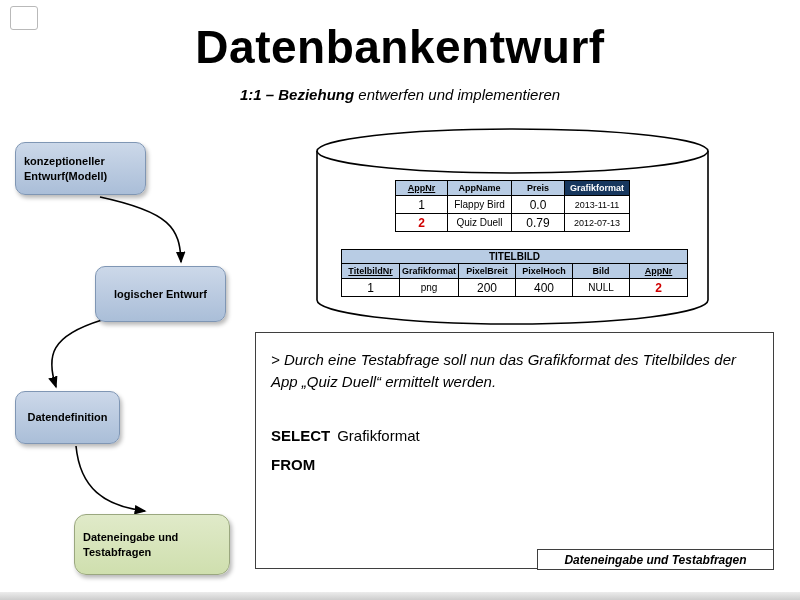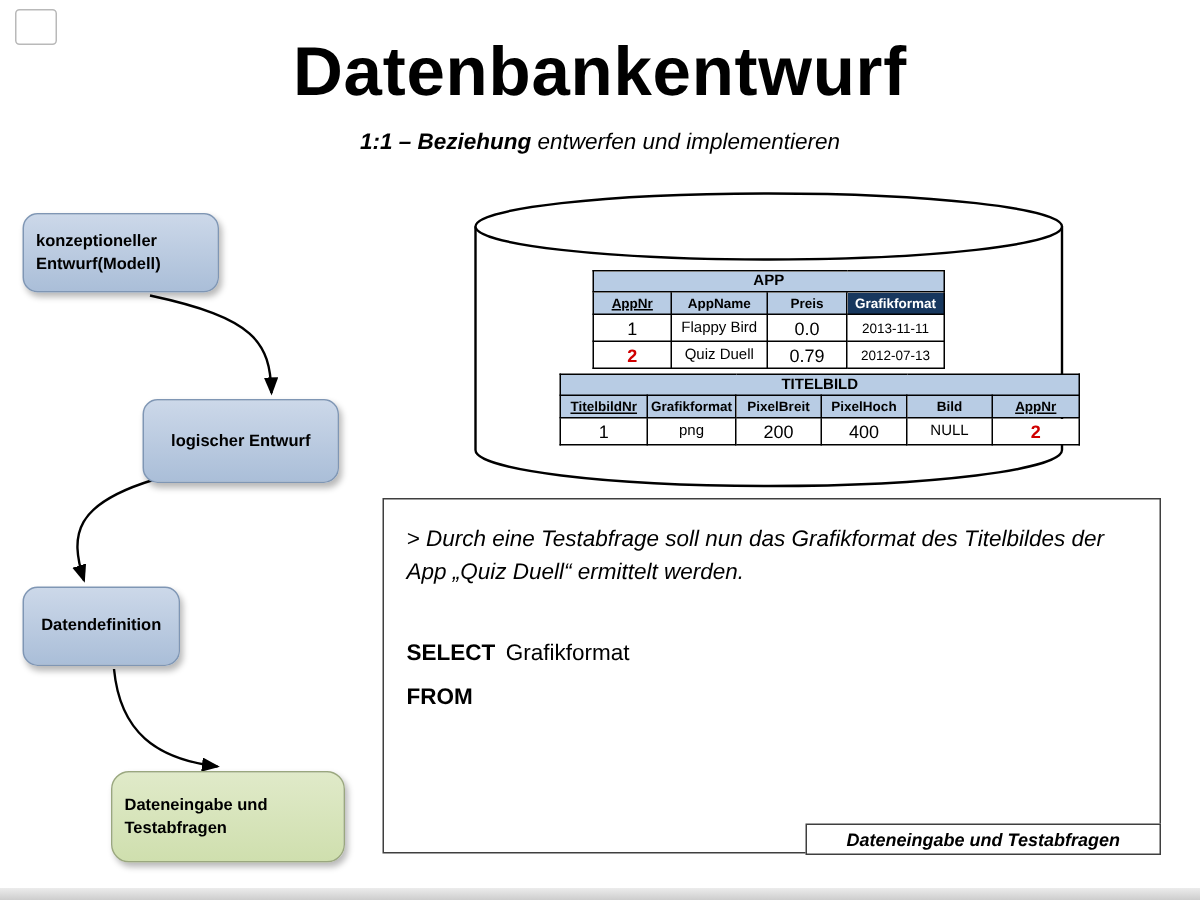--- a/index.html
+++ b/index.html
@@ -101,23 +101,20 @@
 <div class="tbl" style="left:395px;top:180px;width:234px;">
   <table>
     <colgroup>
         <col style="width:52px">
         <col style="width:64px">
         <col style="width:53px">
         <col style="width:65px">
       </colgroup>
     <tbody>
       <tr>
-        <td class="ttl" colspan="4">APP</td>
-      </tr>
-      <tr>
         <td class="hdr pk">AppNr</td>
         <td class="hdr">AppName</td>
         <td class="hdr">Preis</td>
         <td class="hdr dark">Grafikformat</td>
       </tr>
       <tr>
         <td class="num">1</td>
         <td class="txt">Flappy Bird</td>
         <td class="num">0.0</td>
         <td class="date">2013-11-11</td>
@@ -125,21 +122,21 @@
       <tr>
         <td class="num red">2</td>
         <td class="txt">Quiz Duell</td>
         <td class="num">0.79</td>
         <td class="date">2012-07-13</td>
       </tr>
     </tbody>
   </table>
 </div>
 
-<div class="tbl" style="left:341px;top:249px;width:346px;margin-left:32px;">
+<div class="tbl" style="left:341px;top:249px;width:346px;">
   <table>
     <colgroup>
         <col style="width:58px">
         <col style="width:59px">
         <col style="width:57px">
         <col style="width:57px">
         <col style="width:57px">
         <col style="width:58px">
       </colgroup>
     <tbody>

